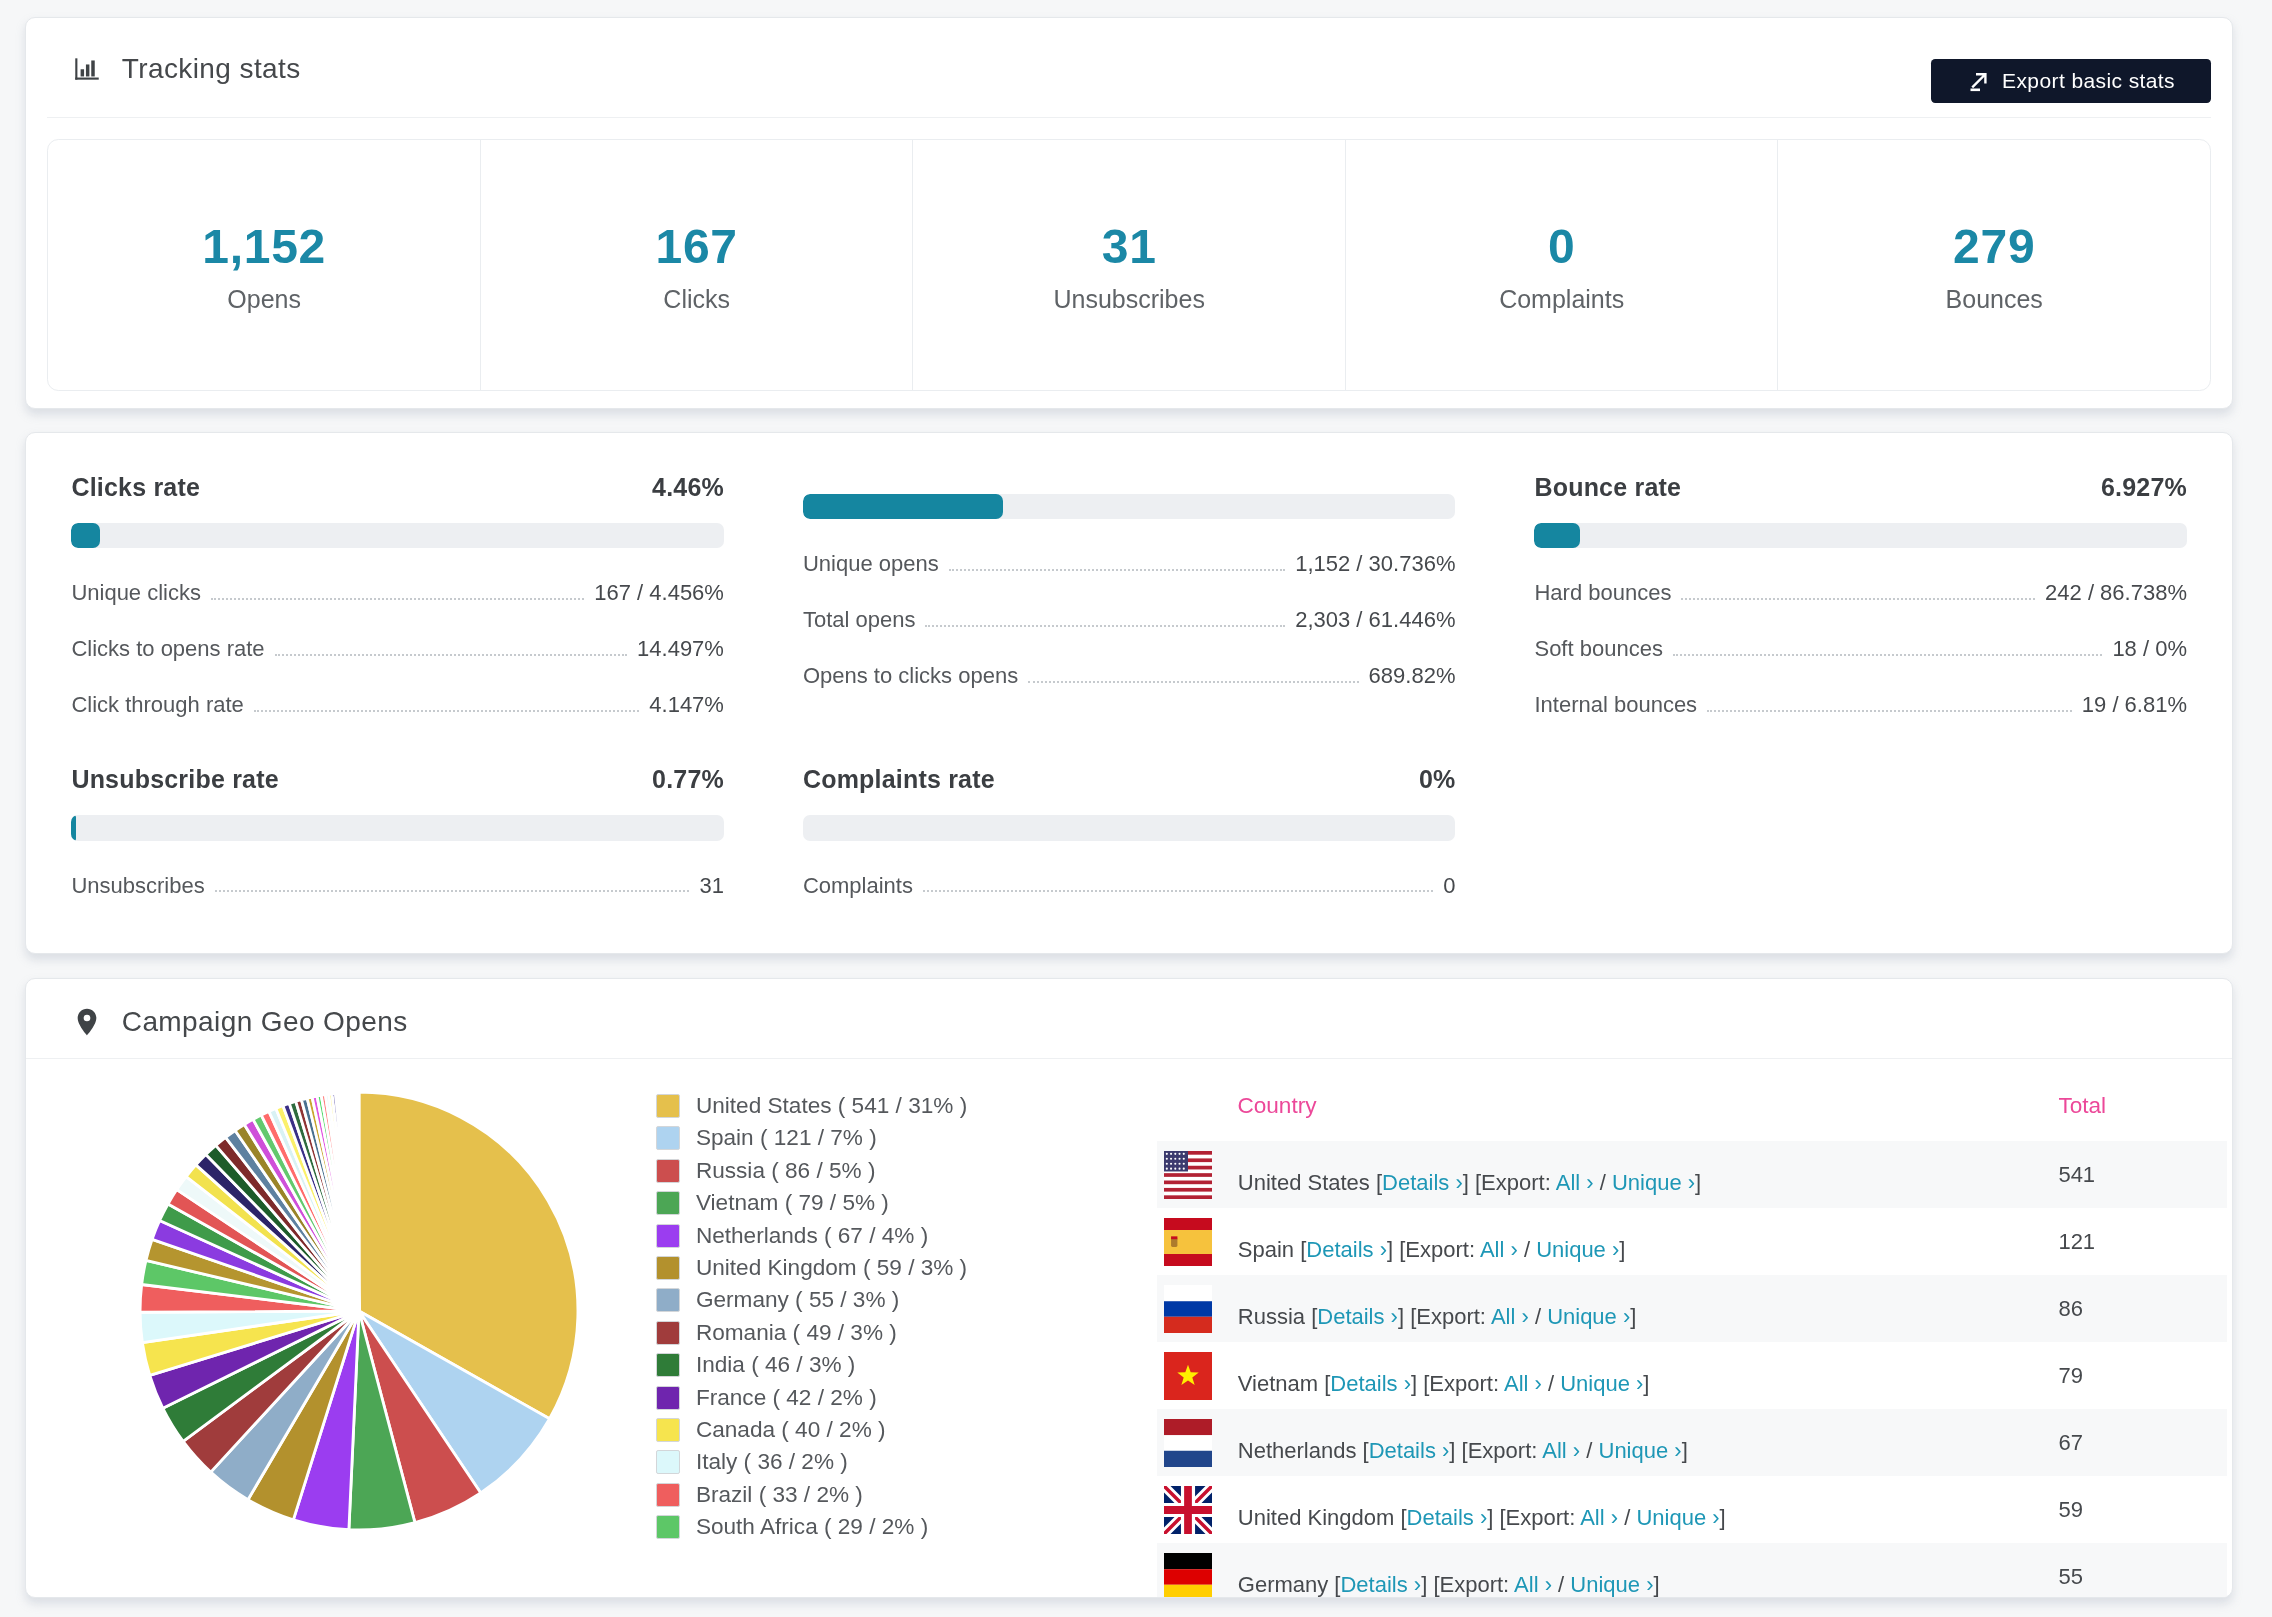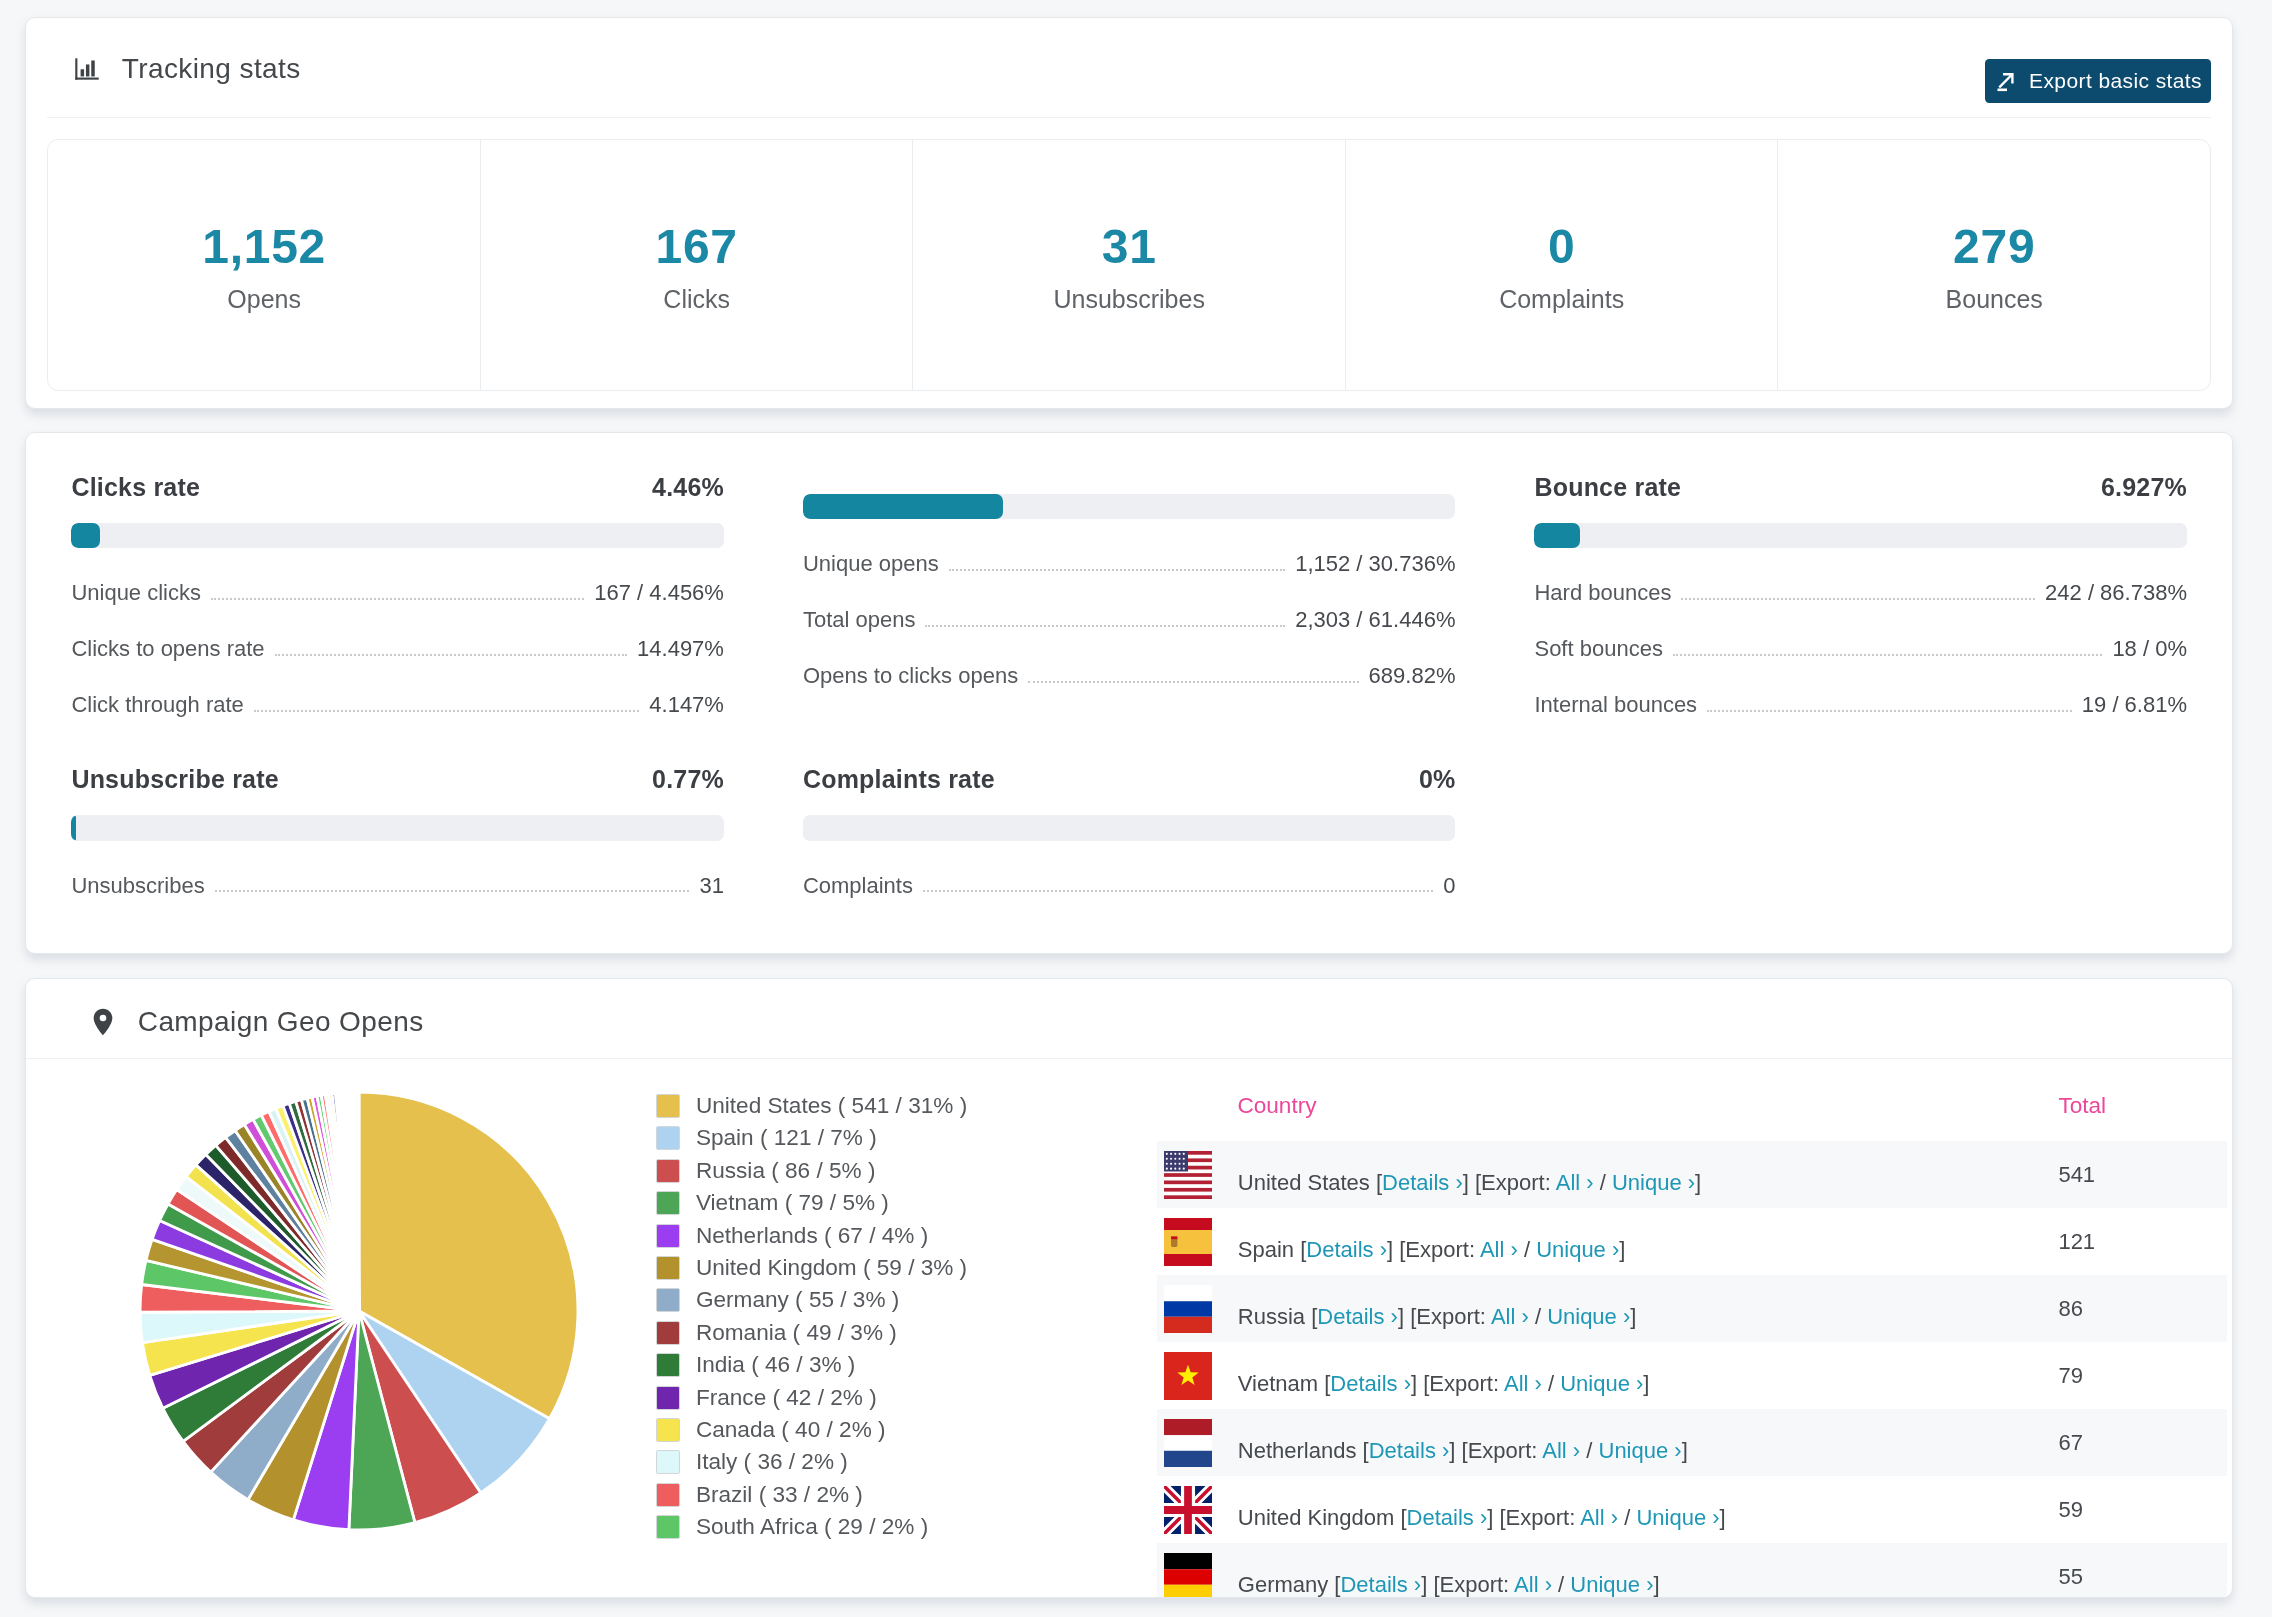--- a/index.html
+++ b/index.html
@@ -24,23 +24,23 @@
     padding:35px 45px 32px;
   }
   .card-title{font-size:28px;color:#45484b;letter-spacing:0.4px;}
   .hdr-icon{width:32px;height:32px;flex:0 0 auto;}
   .divider{border-top:1.4px solid #eef0f2;margin:0 21px;}
 
   
   .export-btn{
     position:absolute;top:41px;right:21px;
     display:flex;align-items:center;gap:11.3px;
-    background:#0c4a6e;color:#fff;border:none;border-radius:4.2px;
+    background:#0f172a;color:#fff;border:none;border-radius:4.2px;
     font-family:inherit;font-size:21px;letter-spacing:0.4px;
-    padding:10px 9px;cursor:pointer;
+    padding:10px 36px;cursor:pointer;
   }
   .export-btn svg{width:24px;height:24px;}
 
   
   .stats-box{
     margin:21px 21px 0;border:1.4px solid #eaedf0;border-radius:11.3px;
     display:flex;
   }
   .stat-cell{flex:1;text-align:center;padding:79px 0 76px;border-right:1.4px solid #eaedf0;}
   .stat-cell:last-child{border-right:none;}
@@ -236,21 +236,21 @@
           <span class="leader"></span>
           <span class="rv">0</span>
         </div>
     </div>
 
     <div></div>
   </div>
 </div>
 
 <div class="card" id="card-geo">
-  <div class="card-header" style="padding:27px 45px 20px;margin-left:16px;">
+  <div class="card-header" style="padding:27px 45px 20px;">
     <svg class="hdr-icon" viewBox="0 0 24 24">
       <path fill="#3f4346" d="M12 2C8.13 2 5 5.13 5 9c0 5.25 7 13 7 13s7-7.75 7-13c0-3.87-3.13-7-7-7zm0 9.5A2.5 2.5 0 1 1 12 6.5a2.5 2.5 0 0 1 0 5z"></path>
     </svg>
     <span class="card-title">Campaign Geo Opens</span>
   </div>
   <div class="divider" style="margin:0 0;"></div>
 
   <div class="geo-content">
     <svg id="pie" viewBox="0 0 640 640">
         <path d="M 320 320 L 320.00 10.00 A 310 310 0 0 1 589.85 472.58 Z" fill="#e5c04c" stroke="#ffffff" stroke-width="4" stroke-linejoin="round"></path>

